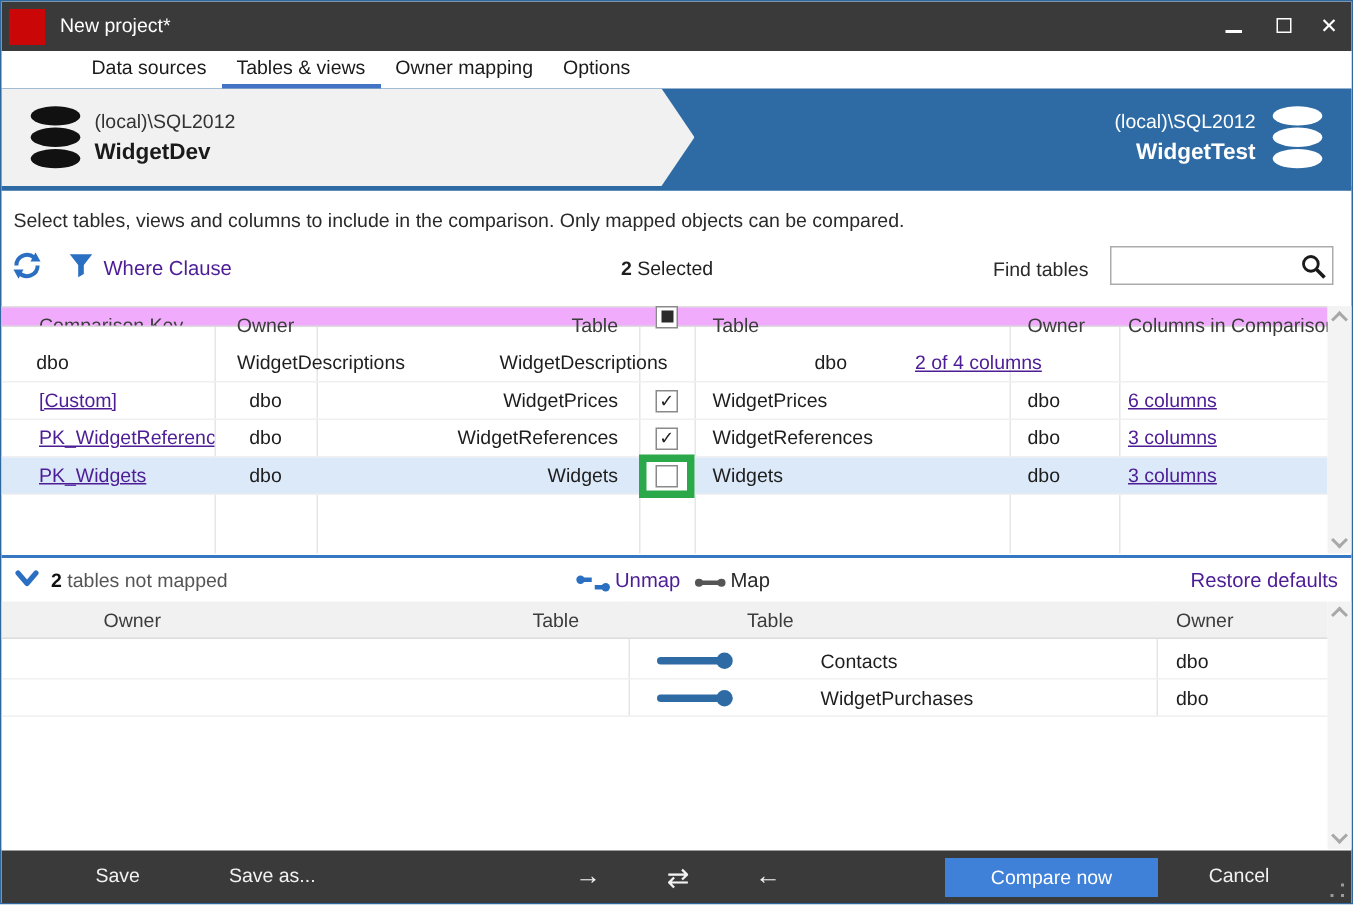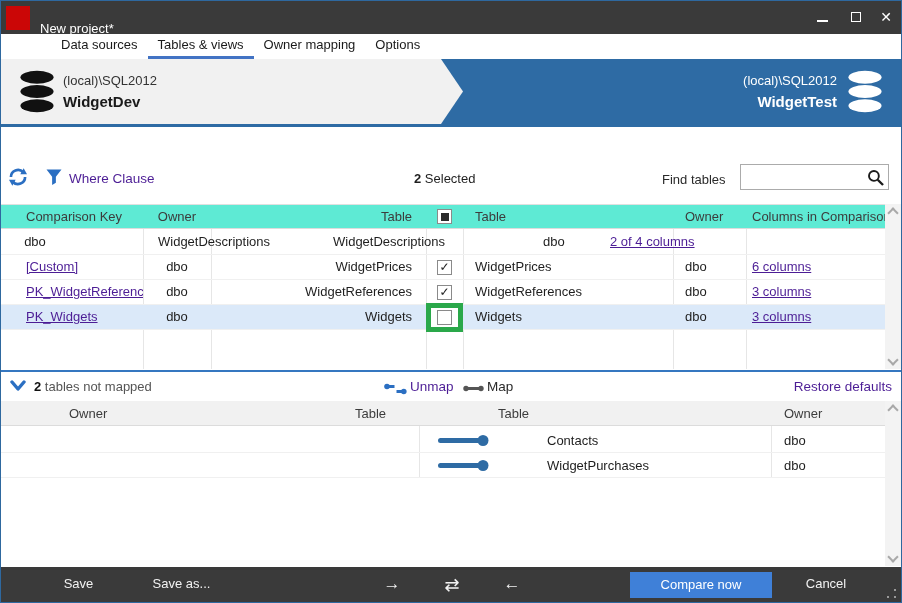--- a/index.html
+++ b/index.html
@@ -3,21 +3,21 @@
 <meta charset="utf-8">
 <style>
   * { box-sizing: border-box; margin: 0; padding: 0; }
   html,body { width:902px; height:603px; }
   body { font-family:"Liberation Sans", sans-serif; font-size:13px; color:#1e1e1e; background:#fff; position:relative; }
   .window { position:absolute; inset:0; border:1px solid #2e689f; background:#fff; overflow:hidden; }
 
   
   .titlebar { position:absolute; left:0; top:0; width:900px; height:33px; background:#3a3a3a; }
   .app-icon { position:absolute; left:5px; top:5px; width:24px; height:24px; background:#cb0606; }
-  .window-title { position:absolute; left:39px; top:20px; color:#fff; font-size:13px; }
+  .window-title { position:absolute; left:39px; top:8px; color:#fff; font-size:13px; }
   .winbtn { position:absolute; top:0; width:30px; height:33px; color:#fff; text-align:center; line-height:33px; font-size:14px; cursor:default; }
   .btn-min { left:806px; }
   .btn-max { left:840px; }
   .btn-close { left:870px; }
   .max-box { display:inline-block; width:10px; height:10px; border:1.5px solid #fff; vertical-align:middle; margin-top:-3px; }
   .min-bar { display:inline-block; width:11px; height:2px; background:#fff; vertical-align:middle; margin-top:6px; }
 
   
   .tabbar { position:absolute; left:0; top:33px; width:900px; height:25px; background:#fff; display:flex; align-items:stretch; padding-left:6px;margin-left:44px; }
   .tab { padding:3px 10px 0 10px; font-size:13px; color:#1a1a1a; border-bottom:3px solid transparent; cursor:default; }
@@ -49,21 +49,21 @@
   .selected-count { position:absolute; left:413px; top:170px; width:100px; }
   .selected-count b { font-weight:bold; }
   .find-label { position:absolute; left:661px; top:171px; color:#2a2a2a; }
   .search-box { position:absolute; left:739px; top:163px; width:149px; height:26px; border:1px solid #ababab; background:#fff; }
   .search-box input { position:absolute; left:3px; top:1px; width:118px; height:22px; border:none; outline:none; font-family:inherit; font-size:13px; }
   .search-glyph { position:absolute; right:3px; top:3px; }
 
   
   .grid1 { position:absolute; left:0; top:203px; width:884px; height:165px; background:#fff; }
   .g1-vline { position:absolute; top:0; width:1px; height:165px; background:#e6e6e6; }
-  .g1-header { position:absolute; left:0; top:0; width:884px; height:25px; background:#5eead4; border-top:1px solid #e0e0e0; border-bottom:1px solid #dcdcdc; display:flex; color:#3c3c3c; }
+  .g1-header { position:absolute; left:0; top:0; width:884px; height:14px; background:#f0abfc; border-top:1px solid #e0e0e0; border-bottom:1px solid #dcdcdc; display:flex; color:#3c3c3c; }
   .g1-row { position:absolute; left:0; width:884px; height:25px; display:flex; border-bottom:1px solid #f0f0f0; }
   .g1-row.selected { background:#dbe9f9; }
   .c-key   { width:142px; padding-left:25px; line-height:24px; overflow:hidden; white-space:nowrap; }
   .c-own1  { width:68px;  text-align:center; line-height:24px; }
   .c-tab1  { width:215px; text-align:right; padding-right:14px; line-height:24px; }
   .c-chk   { width:37px;  display:flex; align-items:center; justify-content:center; }
   .c-tab2  { width:210px; padding-left:12px; line-height:24px; }
   .c-own2  { width:73px;  padding-left:12px; line-height:24px; }
   .c-cols  { width:139px; padding-left:6px; line-height:24px; white-space:nowrap; }
   .checkbox { display:inline-flex; width:15px; height:15px; border:1px solid #8a8a8a; background:#fff; align-items:center; justify-content:center; font-size:12px; color:#222; cursor:pointer; }
@@ -153,20 +153,21 @@
       <span class="src-server">(local)\SQL2012</span>
       <span class="src-db">WidgetTest</span>
     </div>
     <svg class="db-icon db-icon-right" viewBox="0 0 24 26">
       <ellipse cx="12" cy="4.4" rx="10" ry="3.9" fill="#fff"></ellipse>
       <ellipse cx="12" cy="13" rx="10" ry="3.9" fill="#fff"></ellipse>
       <ellipse cx="12" cy="21.6" rx="10" ry="3.9" fill="#fff"></ellipse>
     </svg>
   </div>
 
+  <div class="instruction">Select tables, views and columns to include in the comparison. Only mapped objects can be compared.</div>
 
   <svg class="tool-icon icon-refresh" width="20" height="20" viewBox="0 0 24 24">
     <path d="M20.5 12a8.5 8.5 0 0 1-14.8 5.7" fill="none" stroke="#2b6fc2" stroke-width="3.2"></path>
     <path d="M3.5 12a8.5 8.5 0 0 1 14.8-5.7" fill="none" stroke="#2b6fc2" stroke-width="3.2"></path>
     <polygon points="1.2,15.2 9.2,15.2 5.2,22.5" fill="#2b6fc2"></polygon>
     <polygon points="22.8,8.8 14.8,8.8 18.8,1.5" fill="#2b6fc2"></polygon>
   </svg>
   <svg class="tool-icon icon-filter" width="18" height="18" viewBox="0 0 24 24">
     <polygon points="2,2 22,2 14.5,11.5 14.5,19.5 9.5,22.5 9.5,11.5" fill="#2b6fc2"></polygon>
   </svg>

